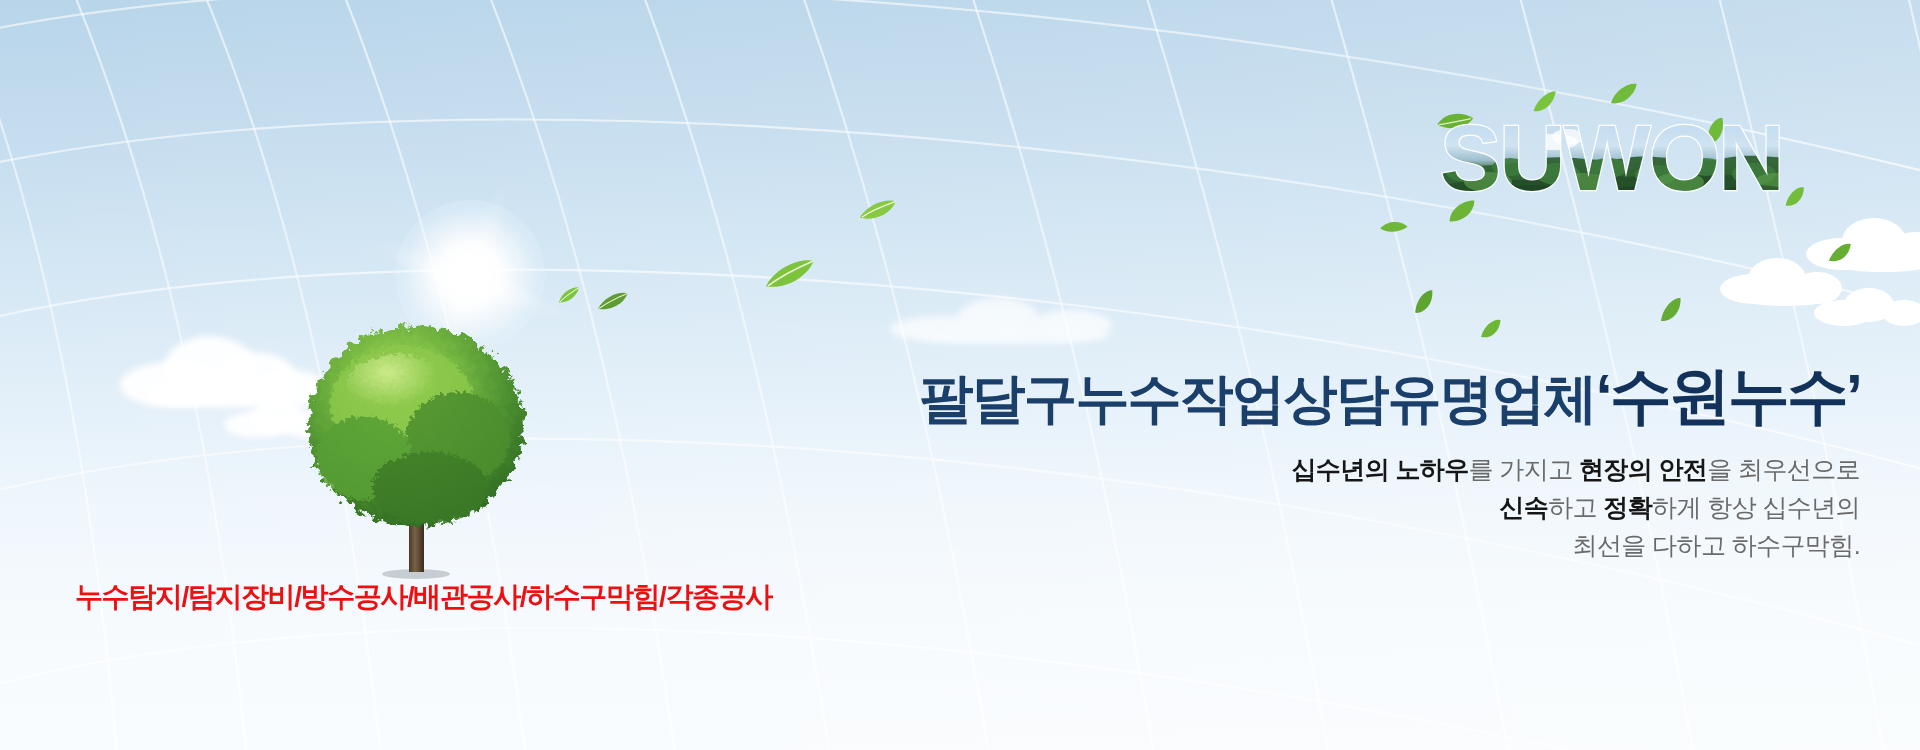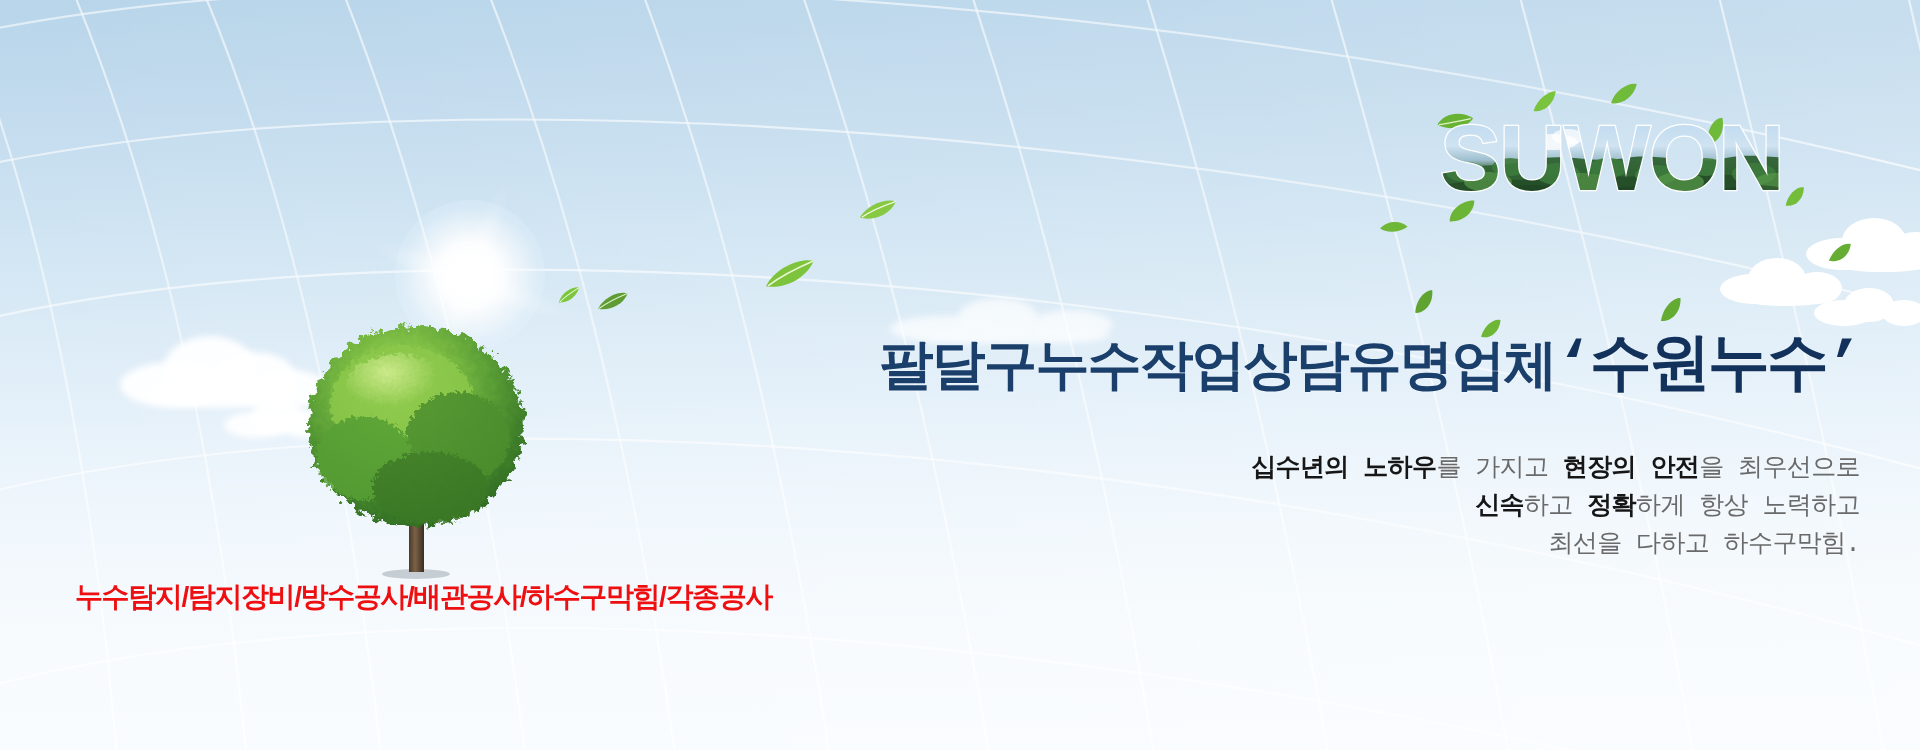--- a/index.html
+++ b/index.html
@@ -99,52 +99,51 @@
     position:absolute;
     left:1440px; top:112px;
     width:400px; height:100px;
     pointer-events:none;
   }
   #suwon-logo svg { display:block; }
 
   
   #headline {
     position:absolute;
-    left:600px; top:335px;
+    left:600px; top:364px;
     width:1260px;
     text-align:right;
     font-size:54px;
     font-weight:700;
     letter-spacing:-2px;
     line-height:1.04;
     color:#1b3f6b;
     white-space:nowrap;
     text-shadow:0 1px 0 rgba(255,255,255,.35);
-    font-family:Liberation Mono, monospace;
   }
   #headline .brand {
     font-size:62px;
     color:#12325c;
     letter-spacing:-3px;
     font-weight:700;
   }
 
   
   #subcopy {
     position:absolute;
     left:860px; top:450px;
     width:1000px;
     text-align:right;
     font-size:25px;
     line-height:1.52;
     color:#6a6a6a;
     letter-spacing:-0.6px;
   }
   #subcopy b { color:#161616; font-weight:700; }
-  #subcopy .ln { display:block; white-space:nowrap;font-family:Liberation Mono, monospace; }
+  #subcopy .ln { display:block; white-space:nowrap; }
 
   
   #services {
     position:absolute;
     left:75px; top:578px;
     font-size:28px;
     font-weight:700;
     color:#ee0f11;
     letter-spacing:-1.4px;
     white-space:nowrap;
@@ -417,21 +416,21 @@
 
   <div id="headline">
     <span>팔달구누수작업상담유명업체</span><span class="brand">‘수원누수’</span>
   </div>
 
   <div id="subcopy">
     <span class="ln">
       <b>십수년의 노하우</b><span>를 가지고 </span><b>현장의 안전</b><span>을 최우선으로</span>
     </span>
     <span class="ln">
-      <b>신속</b><span>하고 </span><b>정확</b><span>하게 항상 노력하고</span>
+      <b>신속</b><span>하고 </span><b>정확</b><span>하게 항상 십수년의</span>
     </span>
     <span class="ln">
       <span>최선을 다하고 하수구막힘.</span>
     </span>
   </div>
 
   <div id="services">누수탐지/탐지장비/방수공사/배관공사/하수구막힘/각종공사</div>
 
 </div>
 

